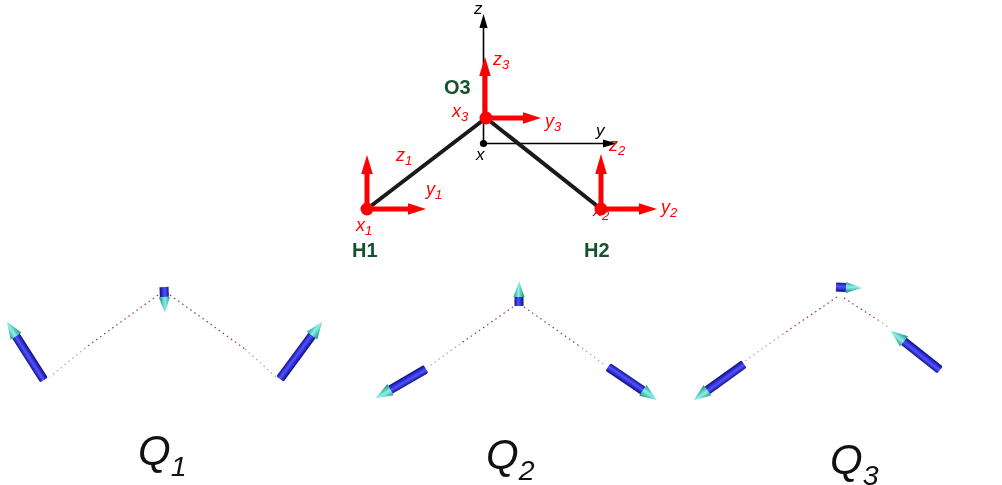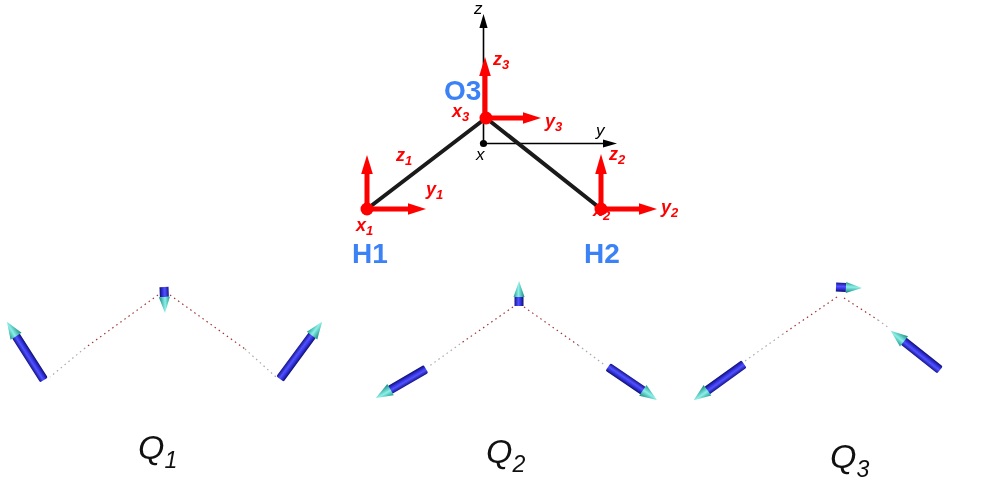--- a/index.html
+++ b/index.html
@@ -19,30 +19,30 @@
     color:#000000;
     font-size:17px;
     user-select:none;
   }
   .lbl .s{
     font-size:0.72em;
     position:relative;
     top:0.33em;
     font-style:italic;
   }
-  .lbl.red{color:#ff0000;font-size:18px;font-weight:bold;}
+  .lbl.red{color:#ff0000;font-size:18px;font-weight:normal;}
   .lbl.blue{
-    color:#3b82f6;
+    color:#14532d;
     font-style:normal;
     font-weight:bold;
-    font-size:28px;
+    font-size:20px;
     letter-spacing:0px;
   }
   .lbl.mode{
-    font-size:34px;
+    font-size:42px;
     color:#111111;
   }
   .lbl.mode .s{font-size:0.68em;top:0.38em;}
 </style>
 </head>
 <body>
 
 <div id="stage">
 
   <svg id="fig" width="1002" height="485" viewBox="0 0 1002 485">
@@ -163,21 +163,21 @@
   <span class="lbl red" style="left:493px;top:50px"><span>z</span><span class="s">3</span></span>
   <span class="lbl red" style="left:545px;top:112px"><span>y</span><span class="s">3</span></span>
   <span class="lbl red" style="left:452px;top:102px"><span>x</span><span class="s">3</span></span>
 
   <span class="lbl blue" style="left:352px;top:240px">H1</span>
   <span class="lbl red" style="left:396px;top:146px"><span>z</span><span class="s">1</span></span>
   <span class="lbl red" style="left:426px;top:180px"><span>y</span><span class="s">1</span></span>
   <span class="lbl red" style="left:356px;top:216px"><span>x</span><span class="s">1</span></span>
 
   <span class="lbl blue" style="left:584px;top:240px">H2</span>
-  <span class="lbl red" style="left:609px;top:145px"><span>z</span><span class="s">2</span></span>
+  <span class="lbl red" style="left:609px;top:136px"><span>z</span><span class="s">2</span></span>
   <span class="lbl red" style="left:661px;top:198px"><span>y</span><span class="s">2</span></span>
   <span class="lbl red" style="left:593px;top:201px"><span>x</span><span class="s">2</span></span>
 
   <span class="lbl mode" style="left:138px;top:430px"><span>Q</span><span class="s">1</span></span>
   <span class="lbl mode" style="left:486px;top:434px"><span>Q</span><span class="s">2</span></span>
   <span class="lbl mode" style="left:830px;top:439px"><span>Q</span><span class="s">3</span></span>
 
 </div>
 
 </body></html>

